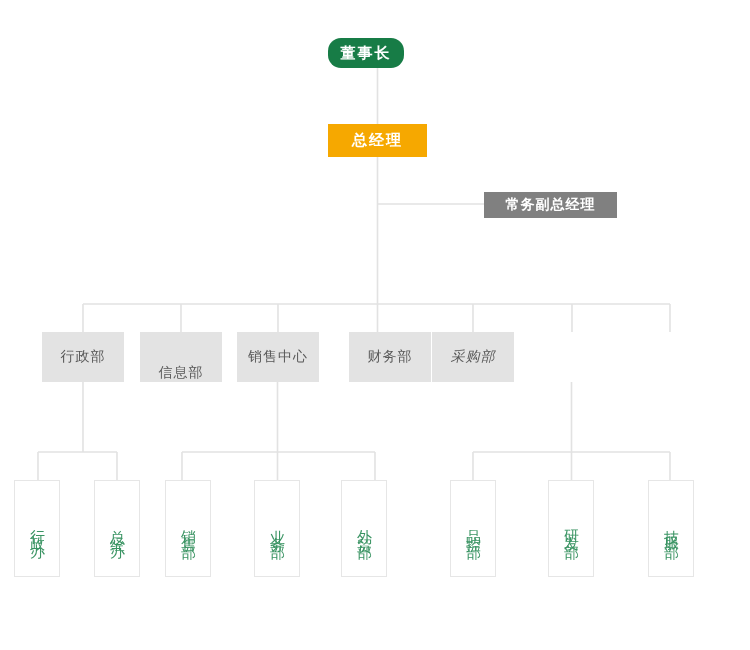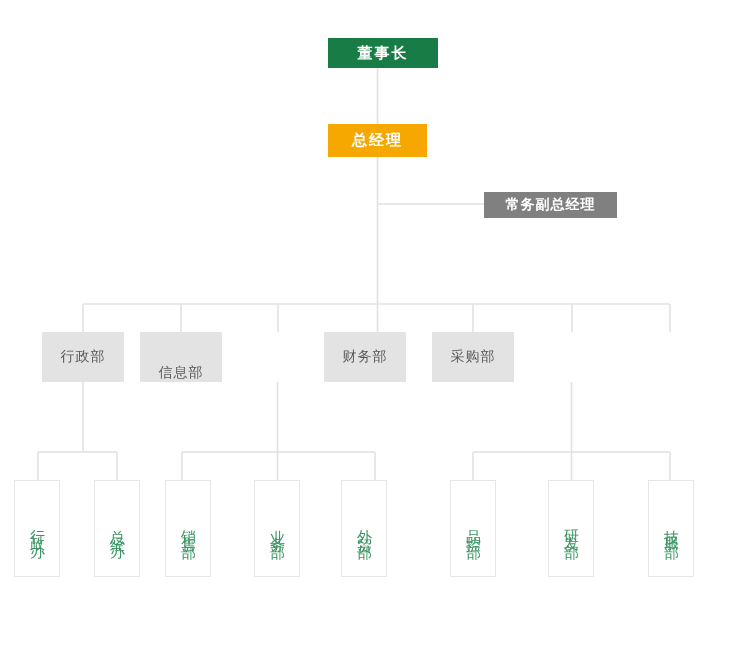--- a/index.html
+++ b/index.html
@@ -22,44 +22,44 @@
   }
   .node {
     position: absolute;
     display: flex;
     align-items: center;
     justify-content: center;
     box-sizing: border-box;
     text-align: center;
   }
   .node-chairman {
-    left: 328px; top: 38px; width: 110px; height: 30px;
+    left: 328px; top: 38px; width: 76px; height: 30px;
     background: #177C46; color: #ffffff;
-    font-size: 15px; font-weight: bold; letter-spacing: 2px;
+    font-size: 15px; font-weight: bold; letter-spacing: 2px; border-radius: 13px;
   }
   .node-gm {
     left: 328px; top: 124px; width: 99px; height: 33px;
     background: #F6A800; color: #ffffff;
     font-size: 15px; font-weight: bold; letter-spacing: 2px;
   }
   .node-deputy {
     left: 484px; top: 192px; width: 133px; height: 26px;
     background: #808080; color: #ffffff;
     font-size: 14px; font-weight: bold; letter-spacing: 1px;
   }
   .dept {
     top: 332px; width: 82px; height: 50px;
     background: #E3E3E3; color: #595959;
     font-size: 14px; letter-spacing: 1px;
   }
   .dept-0 { left: 42px; }
   .dept-1 { left: 140px; align-items: flex-end; }
   .dept-2 { left: 237px; }
-  .dept-3 { left: 324px; }
-  .dept-4 { left: 432px; }
+  .dept-3 { left: 349px; }
+  .dept-4 { left: 432px; font-style: italic; }
   .dept-5 { left: 531px; }
   .dept-6 { left: 629px; }
   .sub {
     top: 480px; width: 46px; height: 97px;
     background: #ffffff;
     border: 1px solid #E6E6E6;
     color: #3A9463;
   }
   .sub span {
     writing-mode: vertical-rl;
@@ -131,20 +131,23 @@
   <div class="node node-gm">
     <span>总经理</span>
   </div>
 
   <div class="node dept dept-0">
     <span>行政部</span>
   </div>
   <div class="node dept dept-1">
     <span>信息部</span>
   </div>
+  <div class="node dept dept-2">
+    <span>销售中心</span>
+  </div>
   <div class="node dept dept-3">
     <span>财务部</span>
   </div>
   <div class="node dept dept-4">
     <span>采购部</span>
   </div>
 
   <div class="node sub sub-0">
     <span>行政办</span>
   </div>

